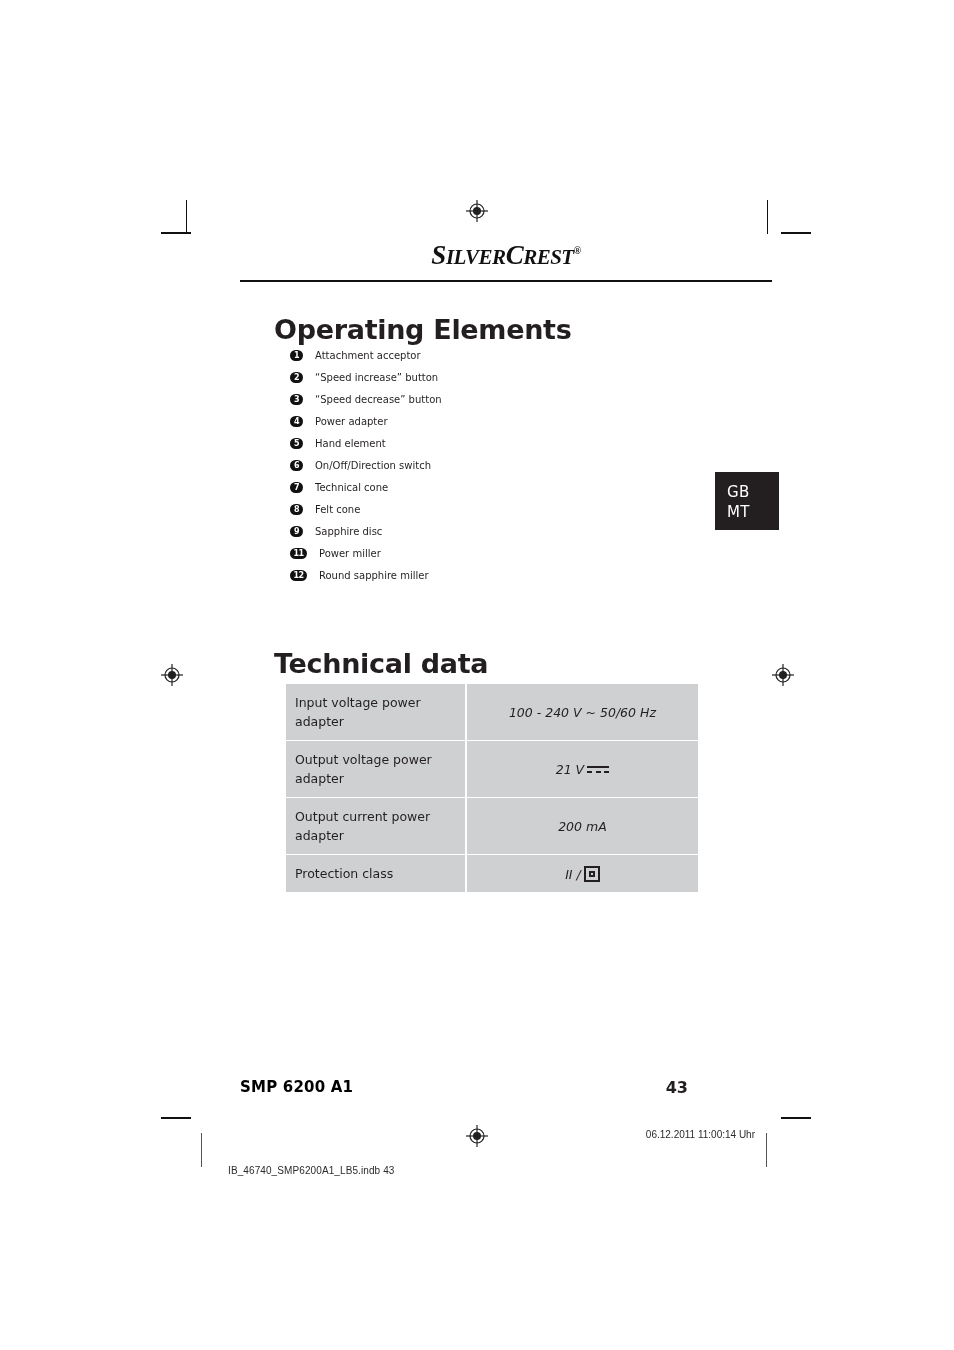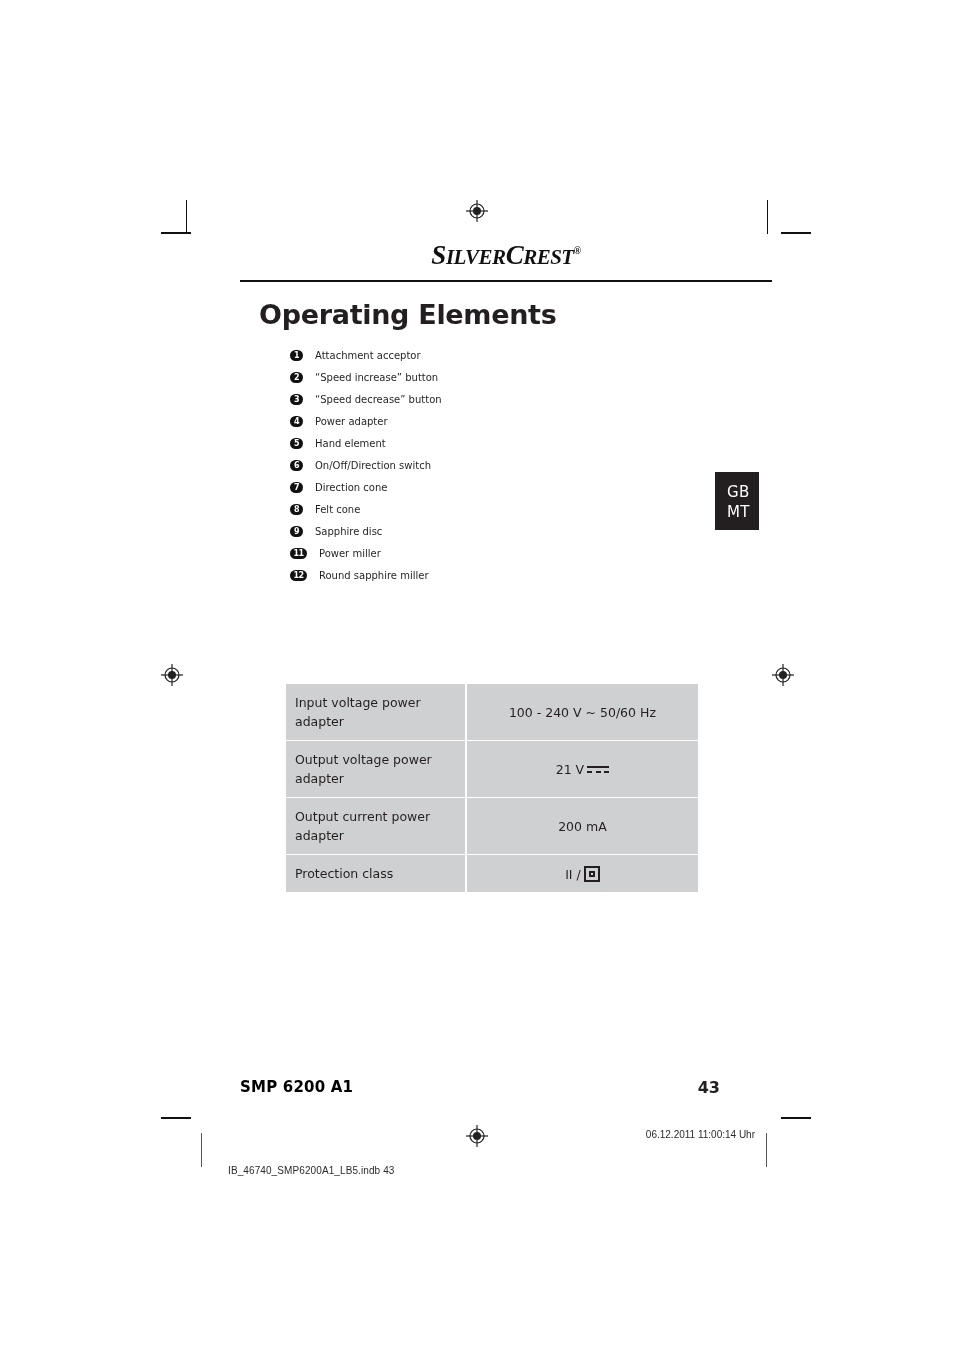--- a/index.html
+++ b/index.html
@@ -70,21 +70,21 @@
     left: 240px;
     top: 280px;
     width: 532px;
     height: 2px;
     background: #111;
   }
 
   
   h1.section-title {
     position: absolute;
-    margin: 0;
+    margin: 15px;
     left: 259px;
     font-family: "DejaVu Sans", sans-serif;
     font-weight: bold;
     font-size: 27px;
     letter-spacing: -0.3px;
     color: #231f20;
   }
   #title-operating { top: 299px; }
   #title-technical { top: 633px; }
 
@@ -126,21 +126,21 @@
     font-size: 10px;
     color: #231f20;
     white-space: nowrap;
   }
 
   
   .lang-tab {
     position: absolute;
     left: 715px;
     top: 472px;
-    width: 44px;
+    width: 64px;
     height: 58px;
     background: #231f20;
     color: #ffffff;
     font-family: "DejaVu Sans", sans-serif;
     font-size: 15px;
     line-height: 20px;
     padding: 10px 0 0 12px;
     box-sizing: border-box;
   }
   .lang-tab div { letter-spacing: 0.3px; }
@@ -165,20 +165,21 @@
   .tech-table td.key {
     width: 176px;
     padding: 9px 0 9px 9px;
     text-align: left;
     line-height: 19px;
   }
   .tech-table td.val {
     width: 234px;
     text-align: center;
     padding: 9px 4px;
+    font-style: italic;
   }
 
   
   .dc-symbol {
     display: inline-block;
     width: 22px;
     height: 11px;
     position: relative;
     vertical-align: -1px;
     margin-left: 3px;
@@ -227,21 +228,21 @@
     left: 240px;
     top: 1078px;
     font-family: "DejaVu Sans", sans-serif;
     font-weight: bold;
     font-size: 15px;
     color: #000000;
     letter-spacing: 0.2px;
   }
   .footer-page {
     position: absolute;
-    left: 600px;
+    left: 568px;
     top: 1078px;
     width: 120px;
     text-align: right;
     font-family: "DejaVu Sans", sans-serif;
     font-weight: bold;
     font-size: 16px;
     color: #231f20;
   }
 
   .meta-rule-left, .meta-rule-right {
@@ -350,21 +351,21 @@
     <li>
       <span class="num-badge">5</span>
       <span class="item-label">Hand element</span>
     </li>
     <li>
       <span class="num-badge">6</span>
       <span class="item-label">On/Off/Direction switch</span>
     </li>
     <li>
       <span class="num-badge">7</span>
-      <span class="item-label">Direction cone</span>
+      <span class="item-label">Technical cone</span>
     </li>
     <li>
       <span class="num-badge">8</span>
       <span class="item-label">Felt cone</span>
     </li>
     <li>
       <span class="num-badge">9</span>
       <span class="item-label">Sapphire disc</span>
     </li>
     <li>
@@ -375,20 +376,21 @@
       <span class="num-badge wide">12</span>
       <span class="item-label">Round sapphire miller</span>
     </li>
   </ul>
 
   <div class="lang-tab">
     <div>GB</div>
     <div>MT</div>
   </div>
 
+  <h1 class="section-title" id="title-technical">Technical data</h1>
 
   <table class="tech-table">
     <tbody>
       <tr>
         <td class="key">Input voltage power adapter</td>
         <td class="val">
           <span>100 - 240 V ~ 50/60 Hz</span>
         </td>
       </tr>
       <tr>

